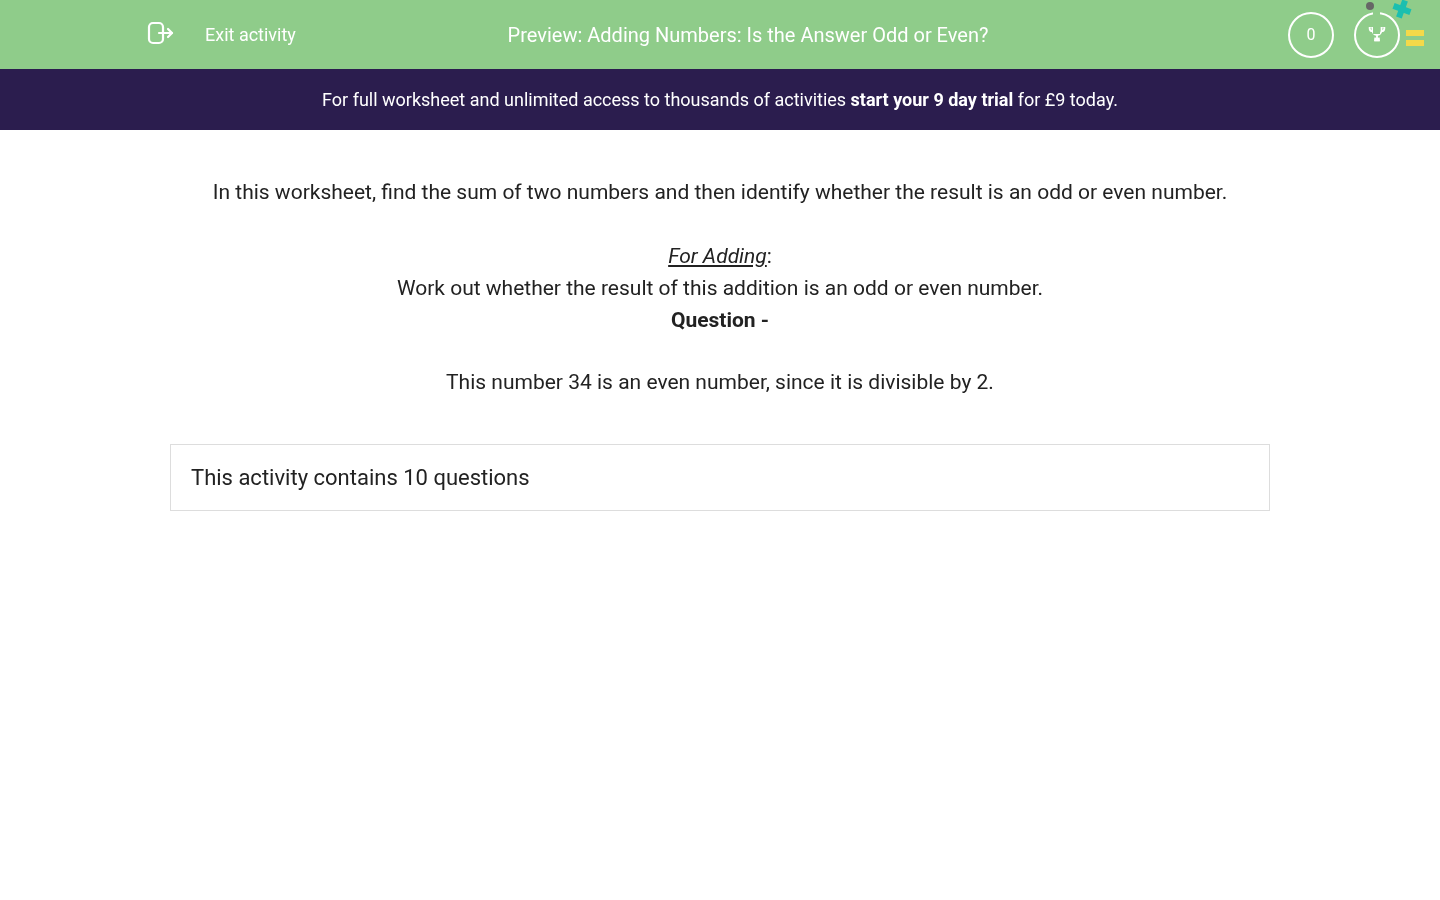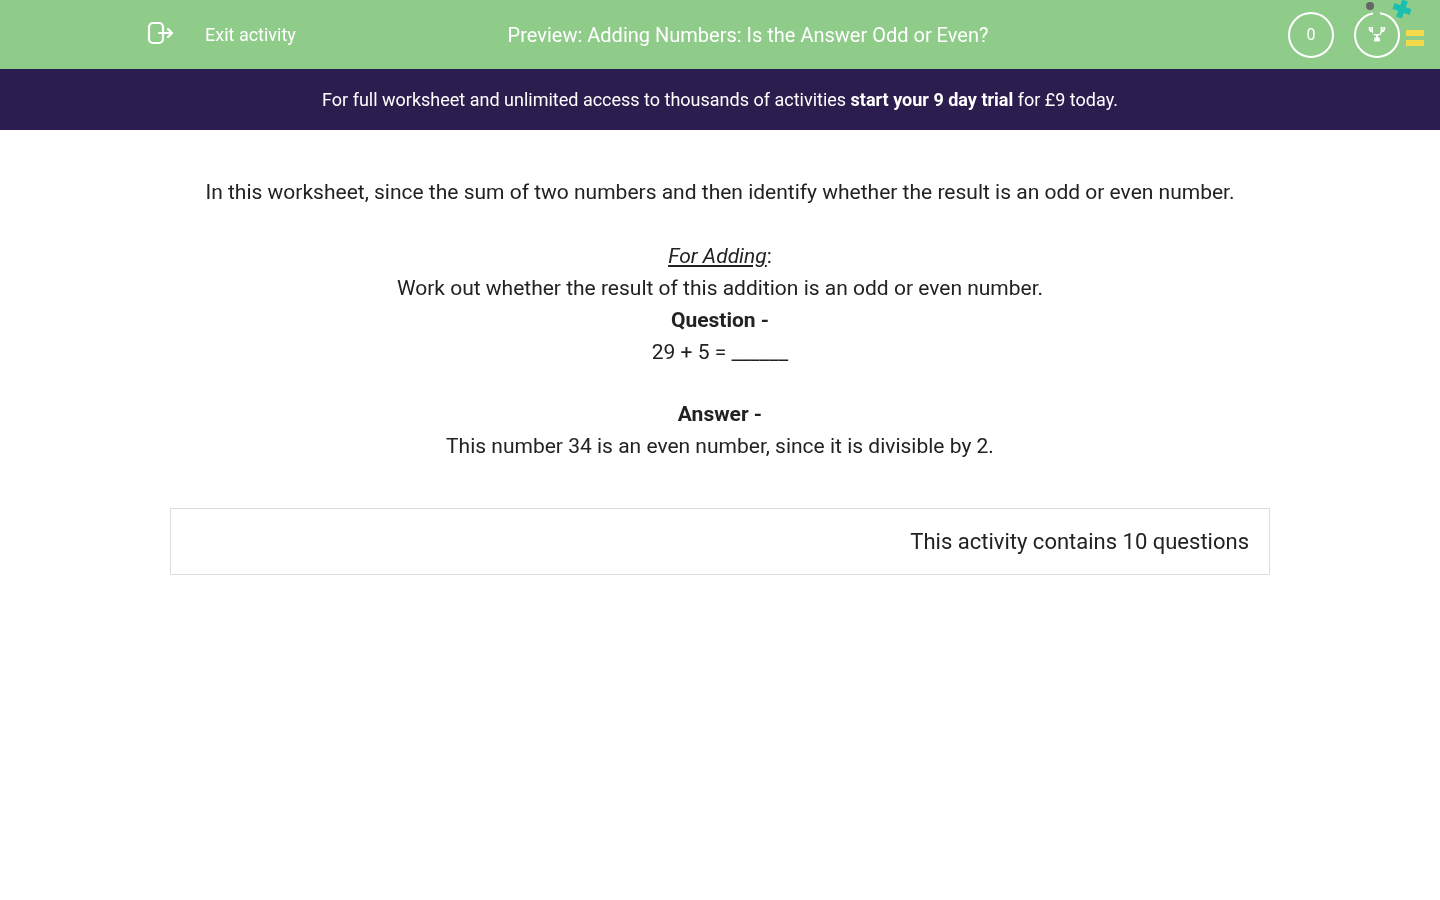--- a/index.html
+++ b/index.html
@@ -105,21 +105,21 @@
   margin-bottom: 8px;
 }
 .bold { font-weight: 700; }
 .action-card {
   margin: 50px auto 0 auto;
   border: 1px solid #ddd;
   width: 1100px;
   padding: 20px 20px;
   display: flex;
   align-items: center;
-  justify-content: flex-end;
+  justify-content: space-between;
 }
 .action-text {
   font-size: 22px;
   color: #222;
   margin-left: 0;
 }
 .start-btn {
   background: #1bbfb0;
   color: #ffffff;
   font-size: 18px;
@@ -177,30 +177,28 @@
     <rect x="46" y="30" width="18" height="6" fill="#f4d94a"></rect>
     <rect x="46" y="40" width="18" height="6" fill="#f4d94a"></rect>
   </svg>
 </div>
 
 <div class="promo-bar">
   <span>For full worksheet and unlimited access to thousands of activities </span><strong>start your 9 day trial</strong><span> for £9 today.</span>
 </div>
 
 <div class="content">
-  <p class="intro">In this worksheet, since the sum of two numbers and then identify whether the result is an odd or even number.</p>
+  <p class="intro">In this worksheet, find the sum of two numbers and then identify whether the result is an odd or even number.</p>
 
   <p class="example-row">
     <span class="example-label">For Adding</span><span>:</span>
   </p>
   <p class="example-row">Work out whether the result of this addition is an odd or even number.</p>
   <p class="example-row bold">Question - </p>
-  <p class="example-row">29   +  5   =   ______</p>
 
   <div class="spacer-line"></div>
 
-  <p class="example-row bold">Answer -</p>
   <p class="example-row">This number 34 is an even number, since it is divisible by 2.</p>
 
   <div class="action-card">
     <span class="action-text">This activity contains 10 questions</span>
   </div>
 </div>
 
 </body></html>

